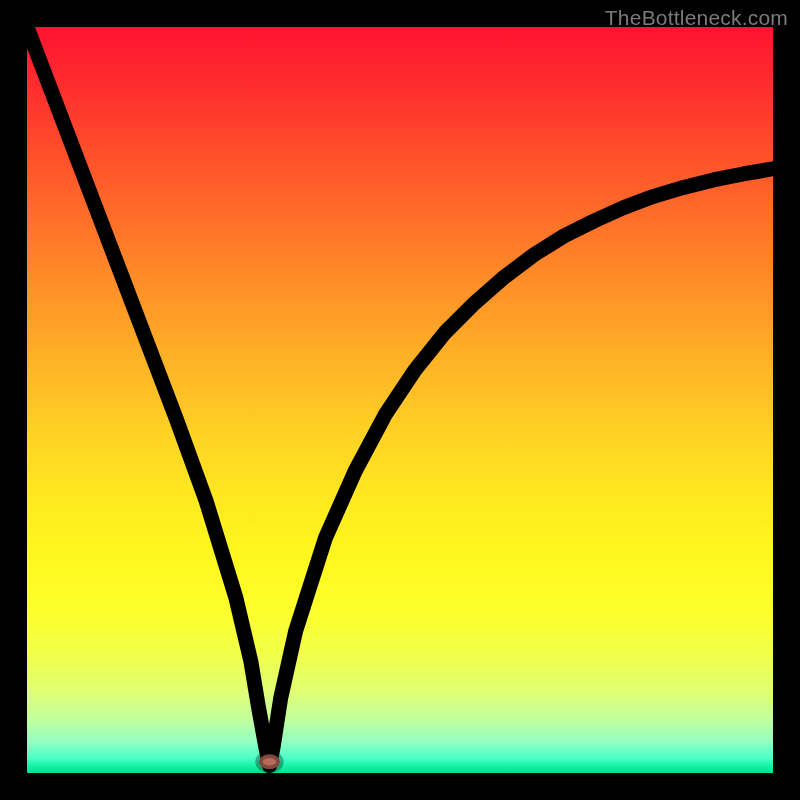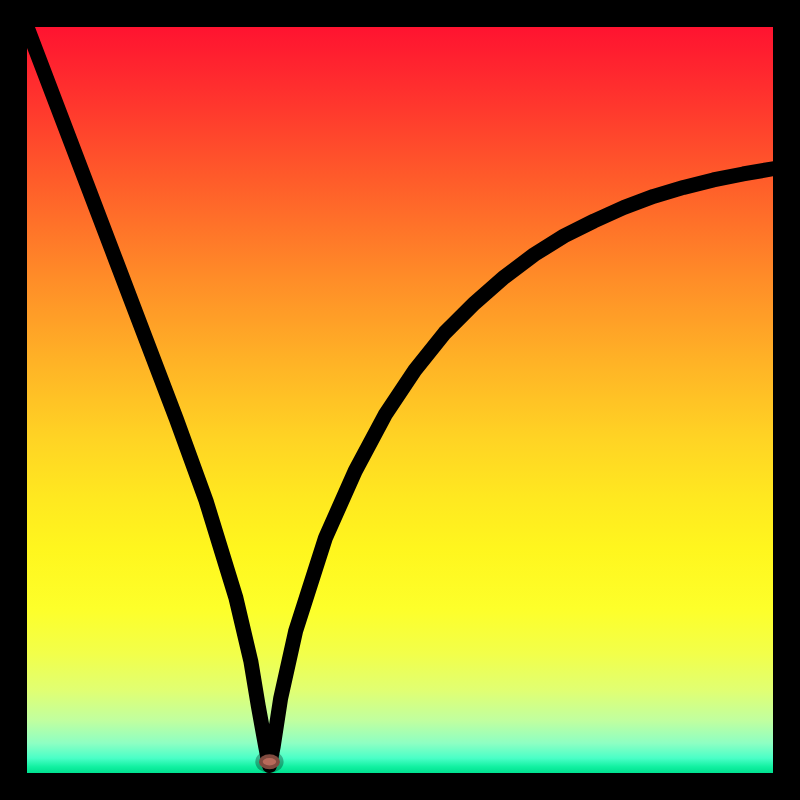--- a/index.html
+++ b/index.html
@@ -78,14 +78,15 @@
 
 <div class="stage">
 
   <div class="plot-area">
     <svg viewBox="0 0 100 100" preserveAspectRatio="none">
       <path id="curve-path" class="curve" d="M0.000 0.000 L4.000 10.500 L8.000 21.000 L12.000 31.500 L16.000 42.000 L20.000 52.500 L24.000 63.500 L28.000 76.500 L30.000 85.000 L31.000 91.000 L32.000 96.500 L32.500 99.000 L33.000 96.500 L34.000 90.000 L36.000 81.000 L40.000 68.500 L44.000 59.500 L48.000 52.000 L52.000 46.000 L56.000 41.000 L60.000 37.000 L64.000 33.500 L68.000 30.500 L72.000 28.000 L76.000 26.000 L80.000 24.200 L84.000 22.700 L88.000 21.500 L92.000 20.500 L96.000 19.700 L100.000 19.000"></path>
       <ellipse id="marker-dot" class="marker" rx="1.4" ry="1.0" cx="32.500" cy="98.500" style="fill: rgb(183, 106, 90);"></ellipse>
     </svg>
   </div>
 
+  <div class="watermark">TheBottleneck.com</div>
 
 </div>
 
 </body></html>

